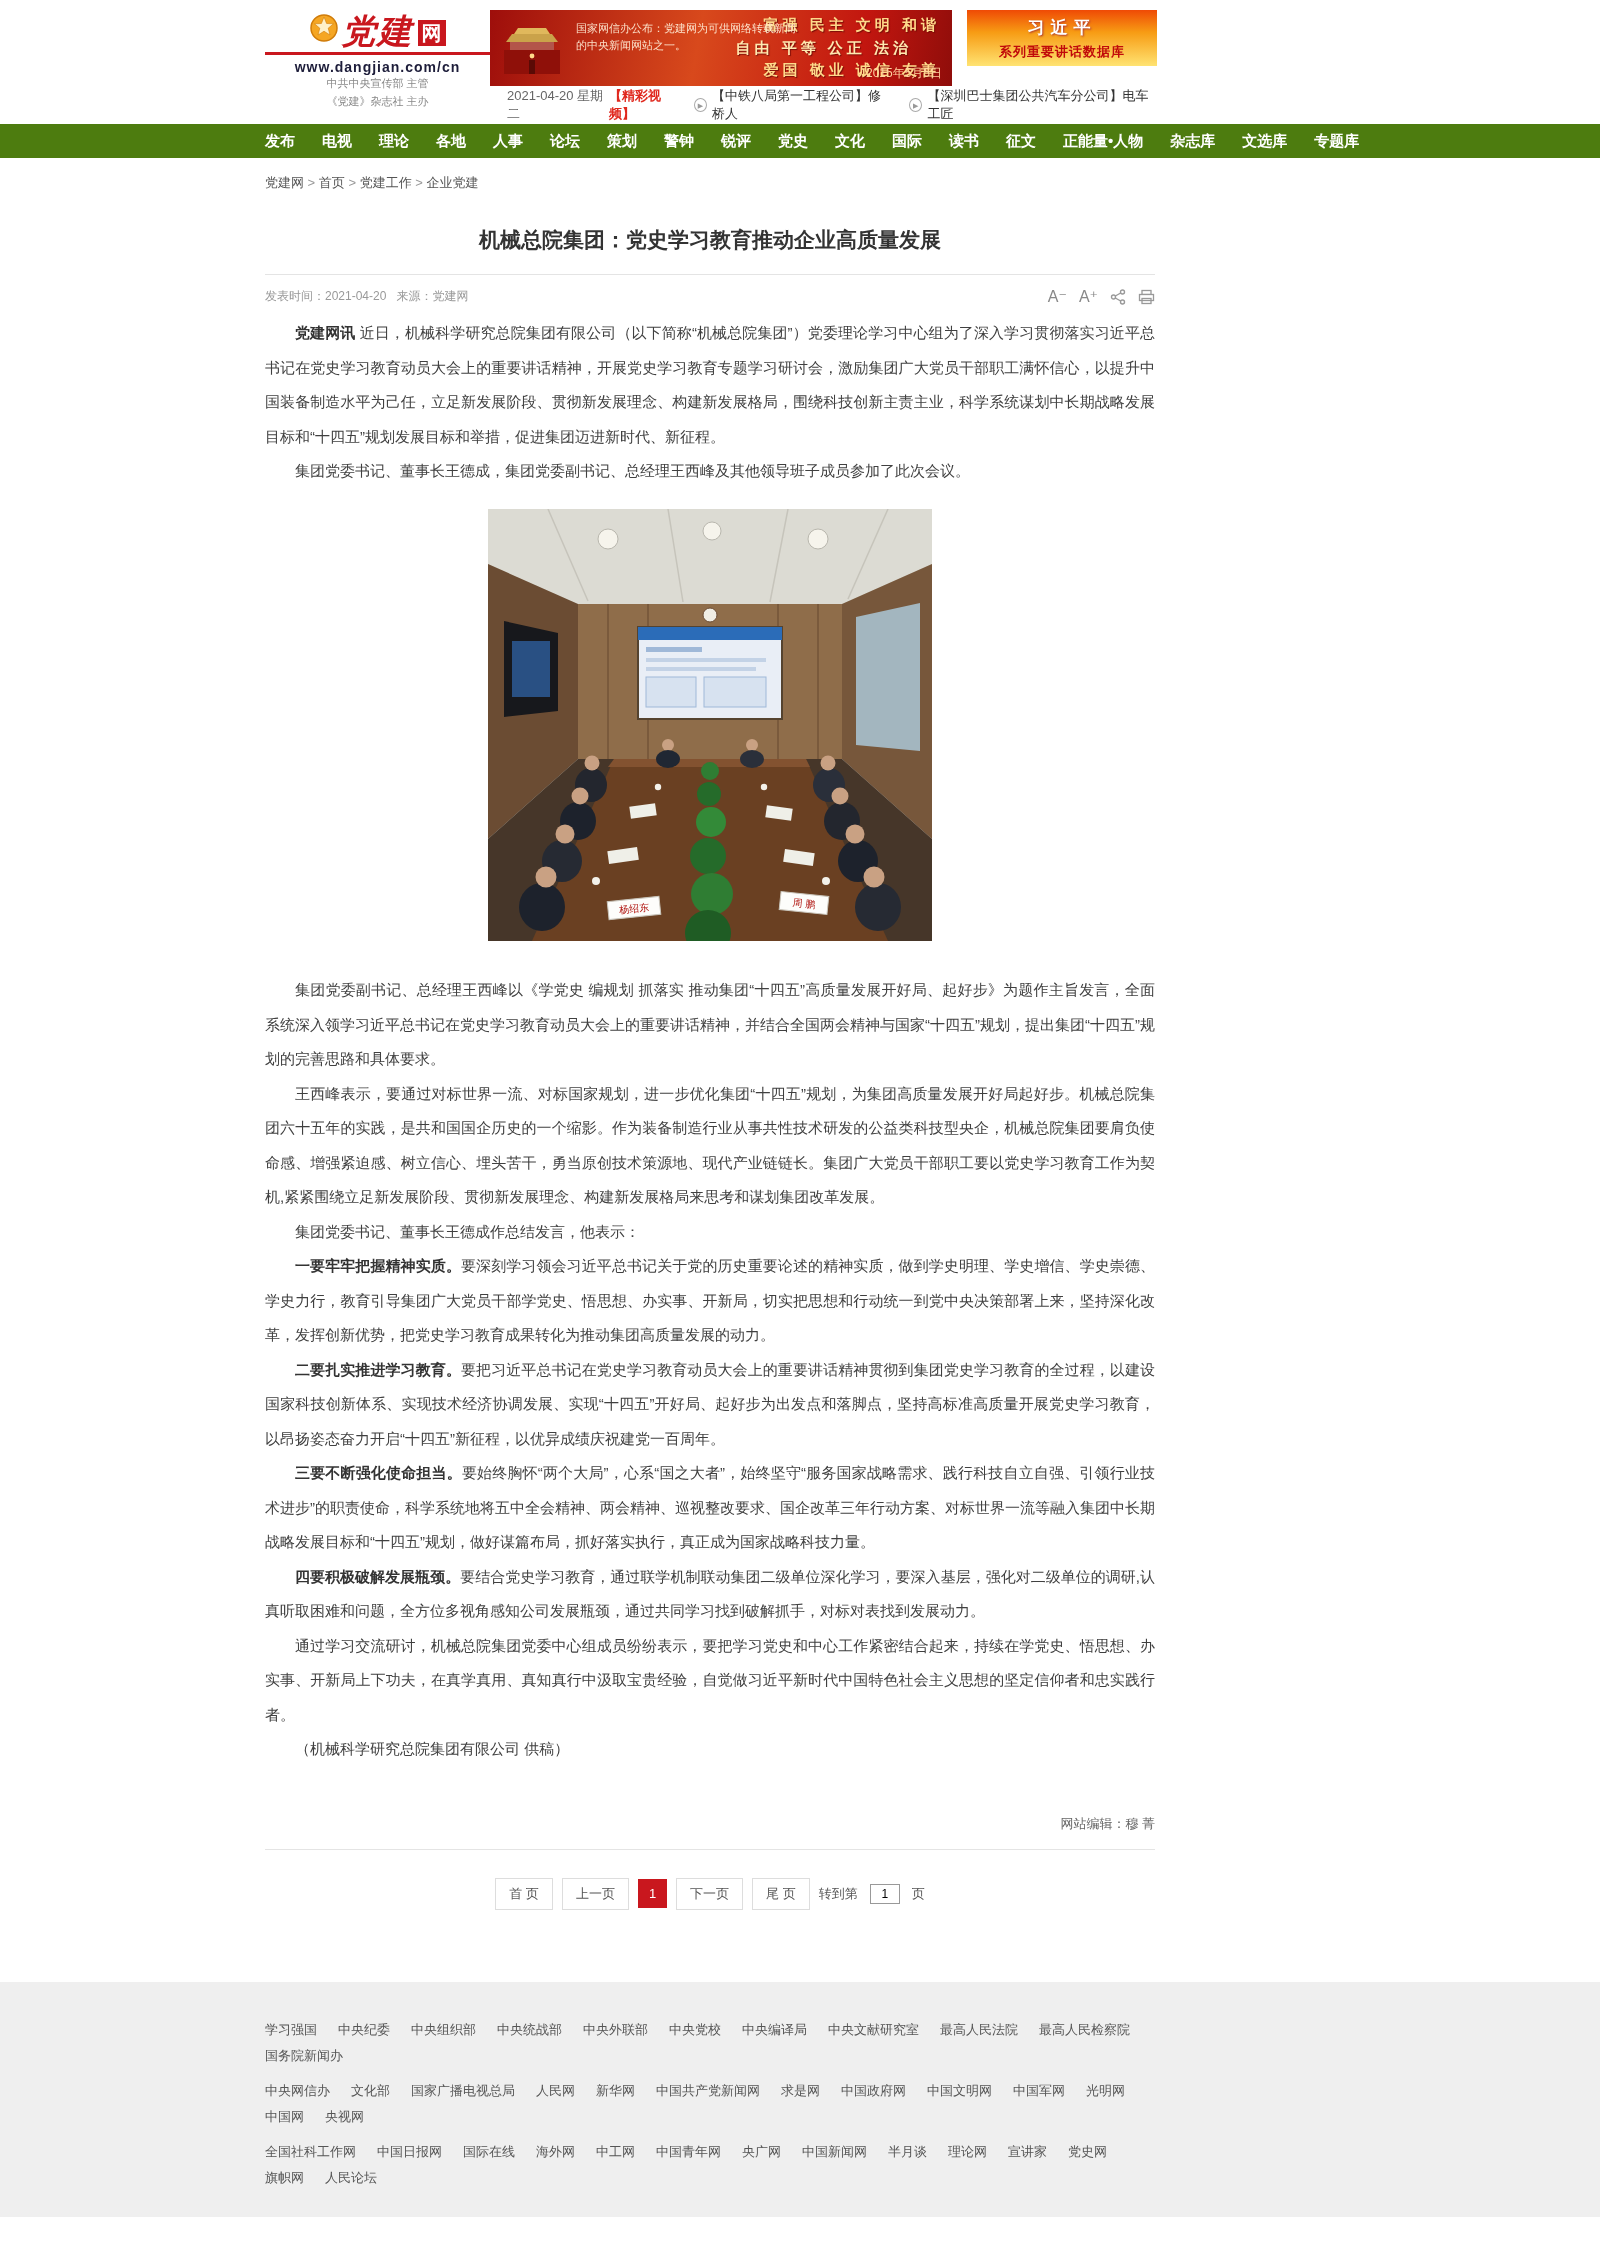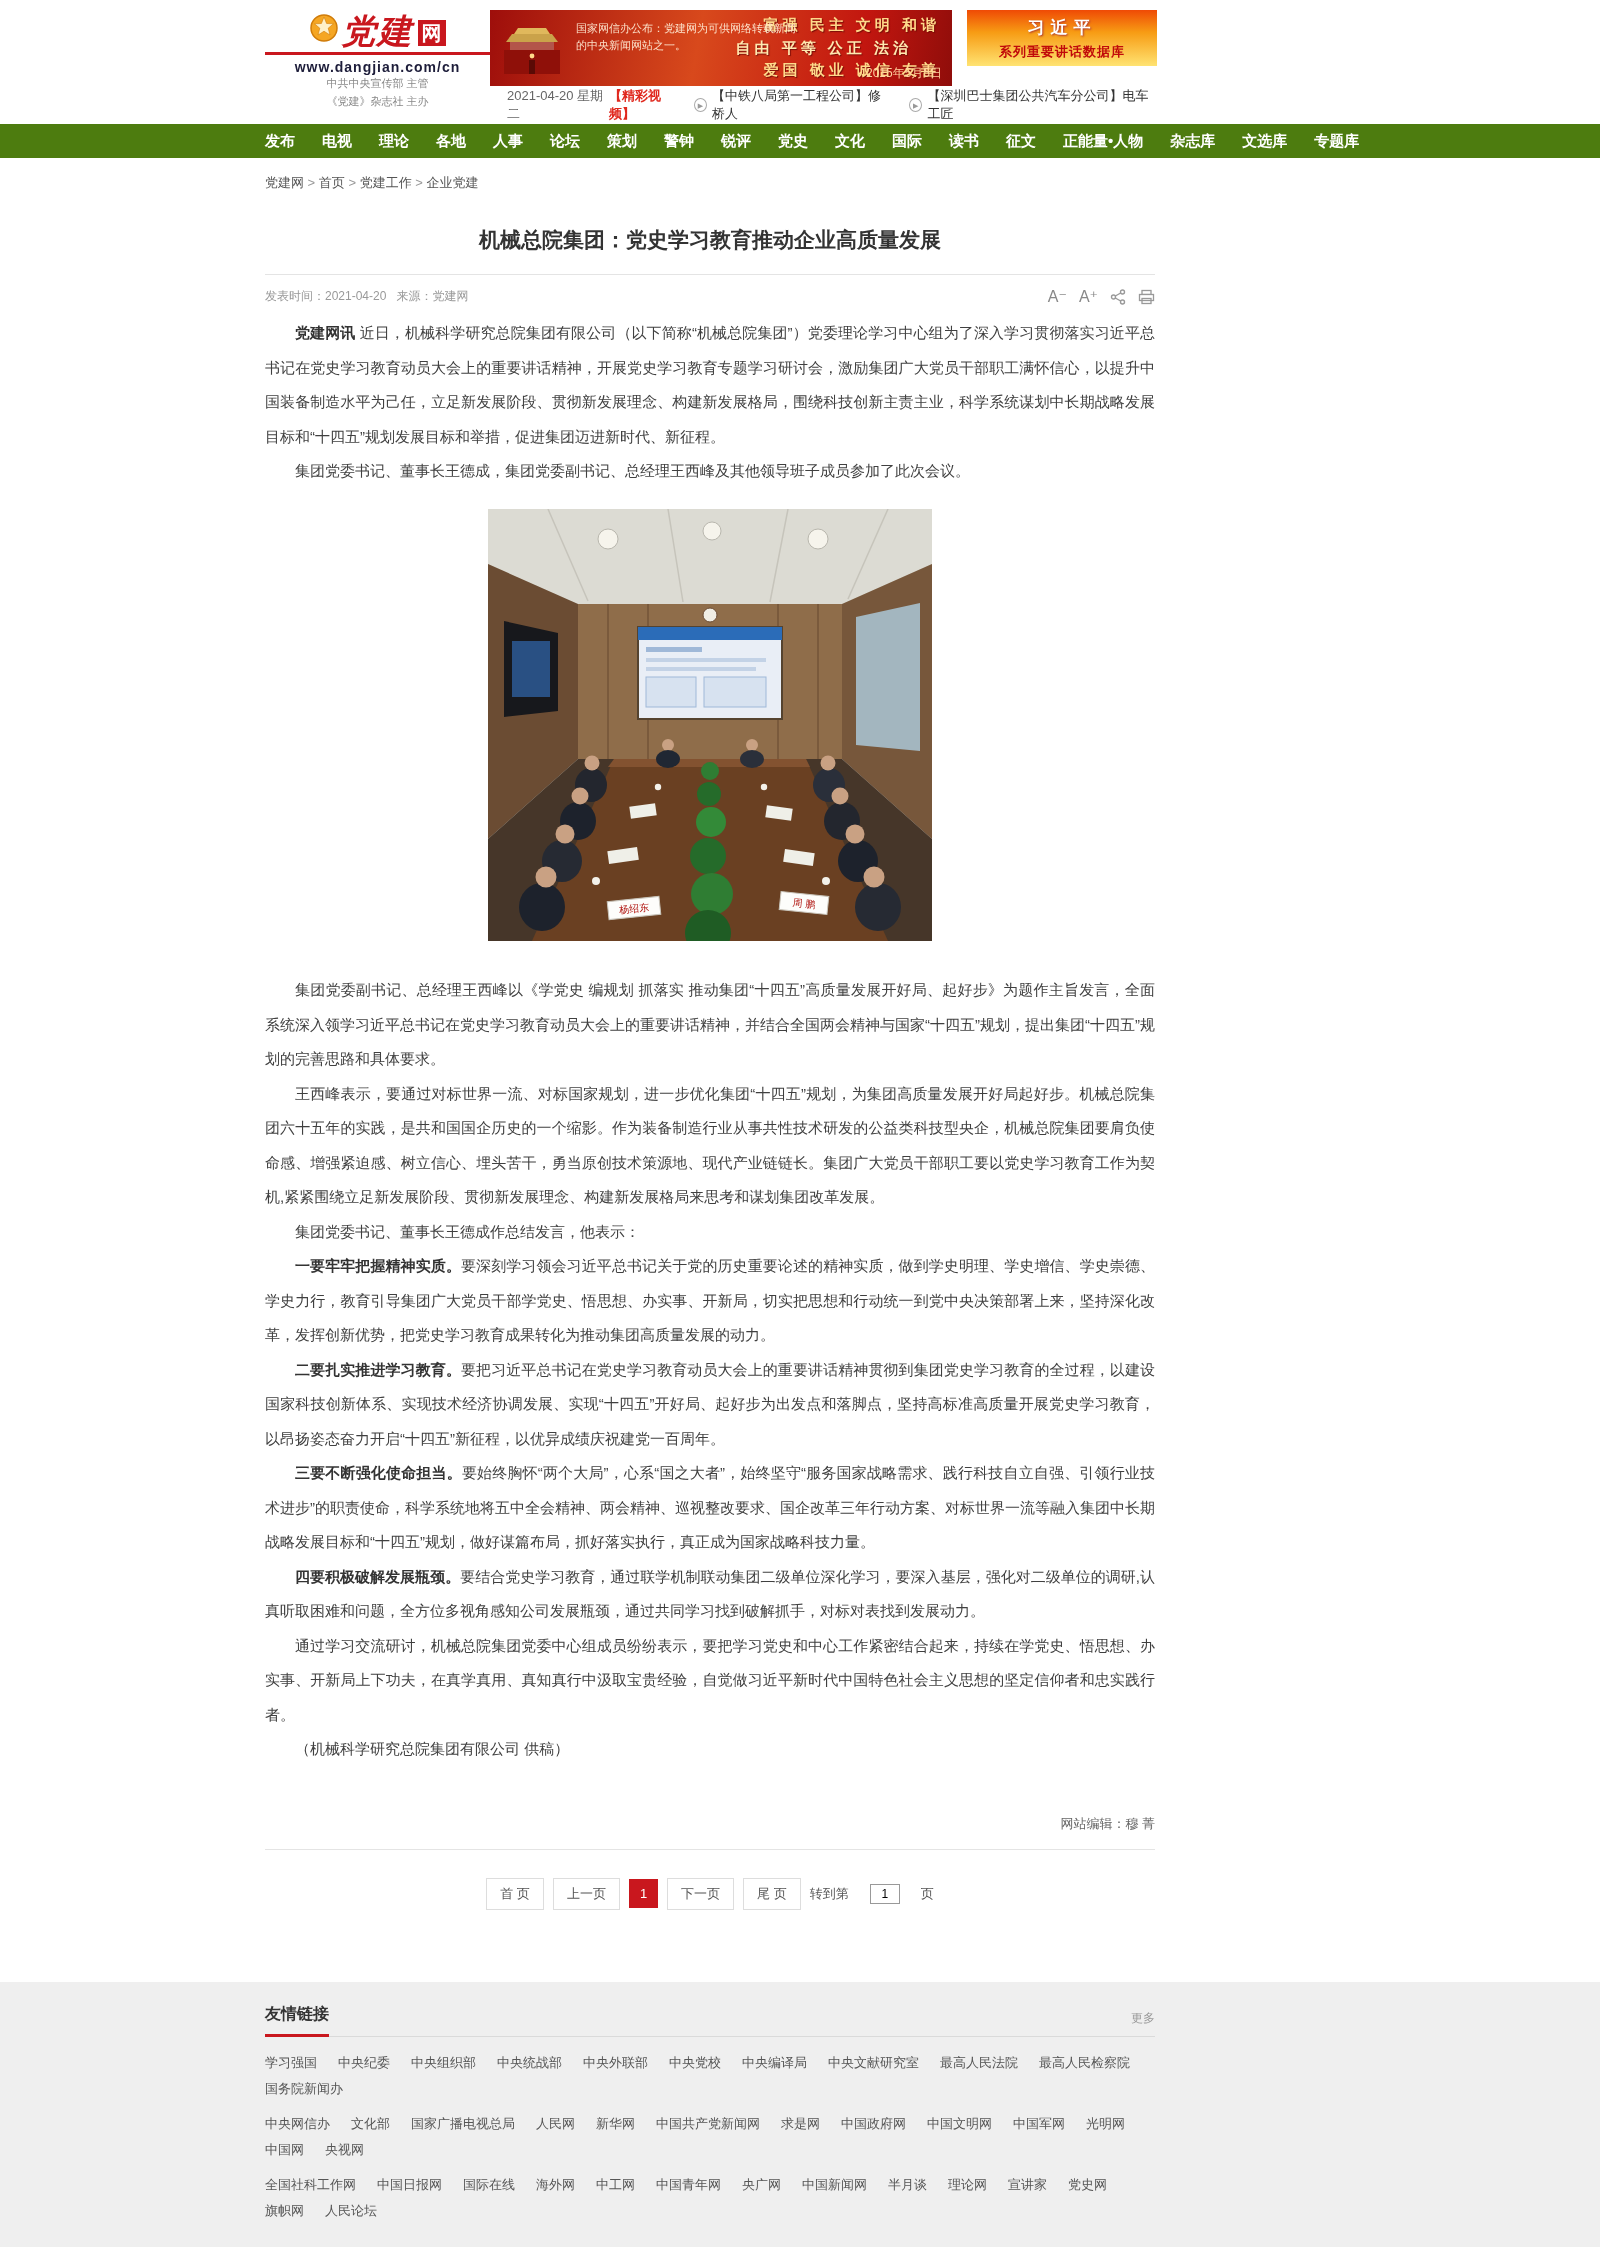--- a/index.html
+++ b/index.html
@@ -54,21 +54,21 @@
   .tool-icon svg { display:block; }
   .article-body { font-size:15px; color:#404040; line-height:2.3; text-align:justify; }
   .para { text-indent:2em; margin:0; }
   .lead { color:#333; font-weight:bold; }
   figure.photo { margin:20px auto; width:444px; }
   .editor-row { text-align:right; font-size:13px; color:#666; margin:48px 0 16px; }
   .sep2 { border:none; border-top:1px solid #e4e4e4; margin:0; }
   .pagination { display:flex; justify-content:center; align-items:center; gap:9px; margin:28px 0 0; padding-bottom:72px; font-size:13px; color:#555; }
   .page-btn { border:1px solid #ddd; background:#fff; color:#555; font-size:13px; padding:6px 13px; cursor:pointer; font-family:inherit; }
   .page-btn.active { background:#c9171e; border-color:#c9171e; color:#fff; padding:6px 10px; }
-  .goto { display:flex; align-items:center; gap:21px; }
+  .goto { display:flex; align-items:center; gap:12px; }
   .goto input { width:30px; height:20px; border:1px solid #999; text-align:center; font-size:12px; font-family:inherit; }
 
   
   .friends { background:#efefef; padding:22px 0 30px; }
   .friends-head { display:flex; justify-content:space-between; align-items:flex-end; border-bottom:1px solid #dadada; }
   .friends-title { font-size:16px; font-weight:bold; color:#333; border-bottom:3px solid #c9171e; padding-bottom:9px; margin-bottom:-1px; }
   .more-link { font-size:12px; color:#999; padding-bottom:9px; cursor:pointer; }
   .flink-row { display:flex; flex-wrap:wrap; gap:8px 21px; margin-top:17px; }
   .flink { font-size:13px; color:#555; text-decoration:none; white-space:nowrap; }
 </style>
@@ -332,24 +332,20 @@
     <span class="goto">
       <span>转到第</span>
       <input value="1" style="">
       <span>页</span>
     </span>
   </div>
 </main>
 
 <section class="friends">
   <div class="container">
-    <div class="friends-head">
-      <span class="friends-title">友情链接</span>
-      <span class="more-link">更多</span>
-    </div>
     <div class="flink-row">
         <a class="flink">学习强国</a>
         <a class="flink">中央纪委</a>
         <a class="flink">中央组织部</a>
         <a class="flink">中央统战部</a>
         <a class="flink">中央外联部</a>
         <a class="flink">中央党校</a>
         <a class="flink">中央编译局</a>
         <a class="flink">中央文献研究室</a>
         <a class="flink">最高人民法院</a>

